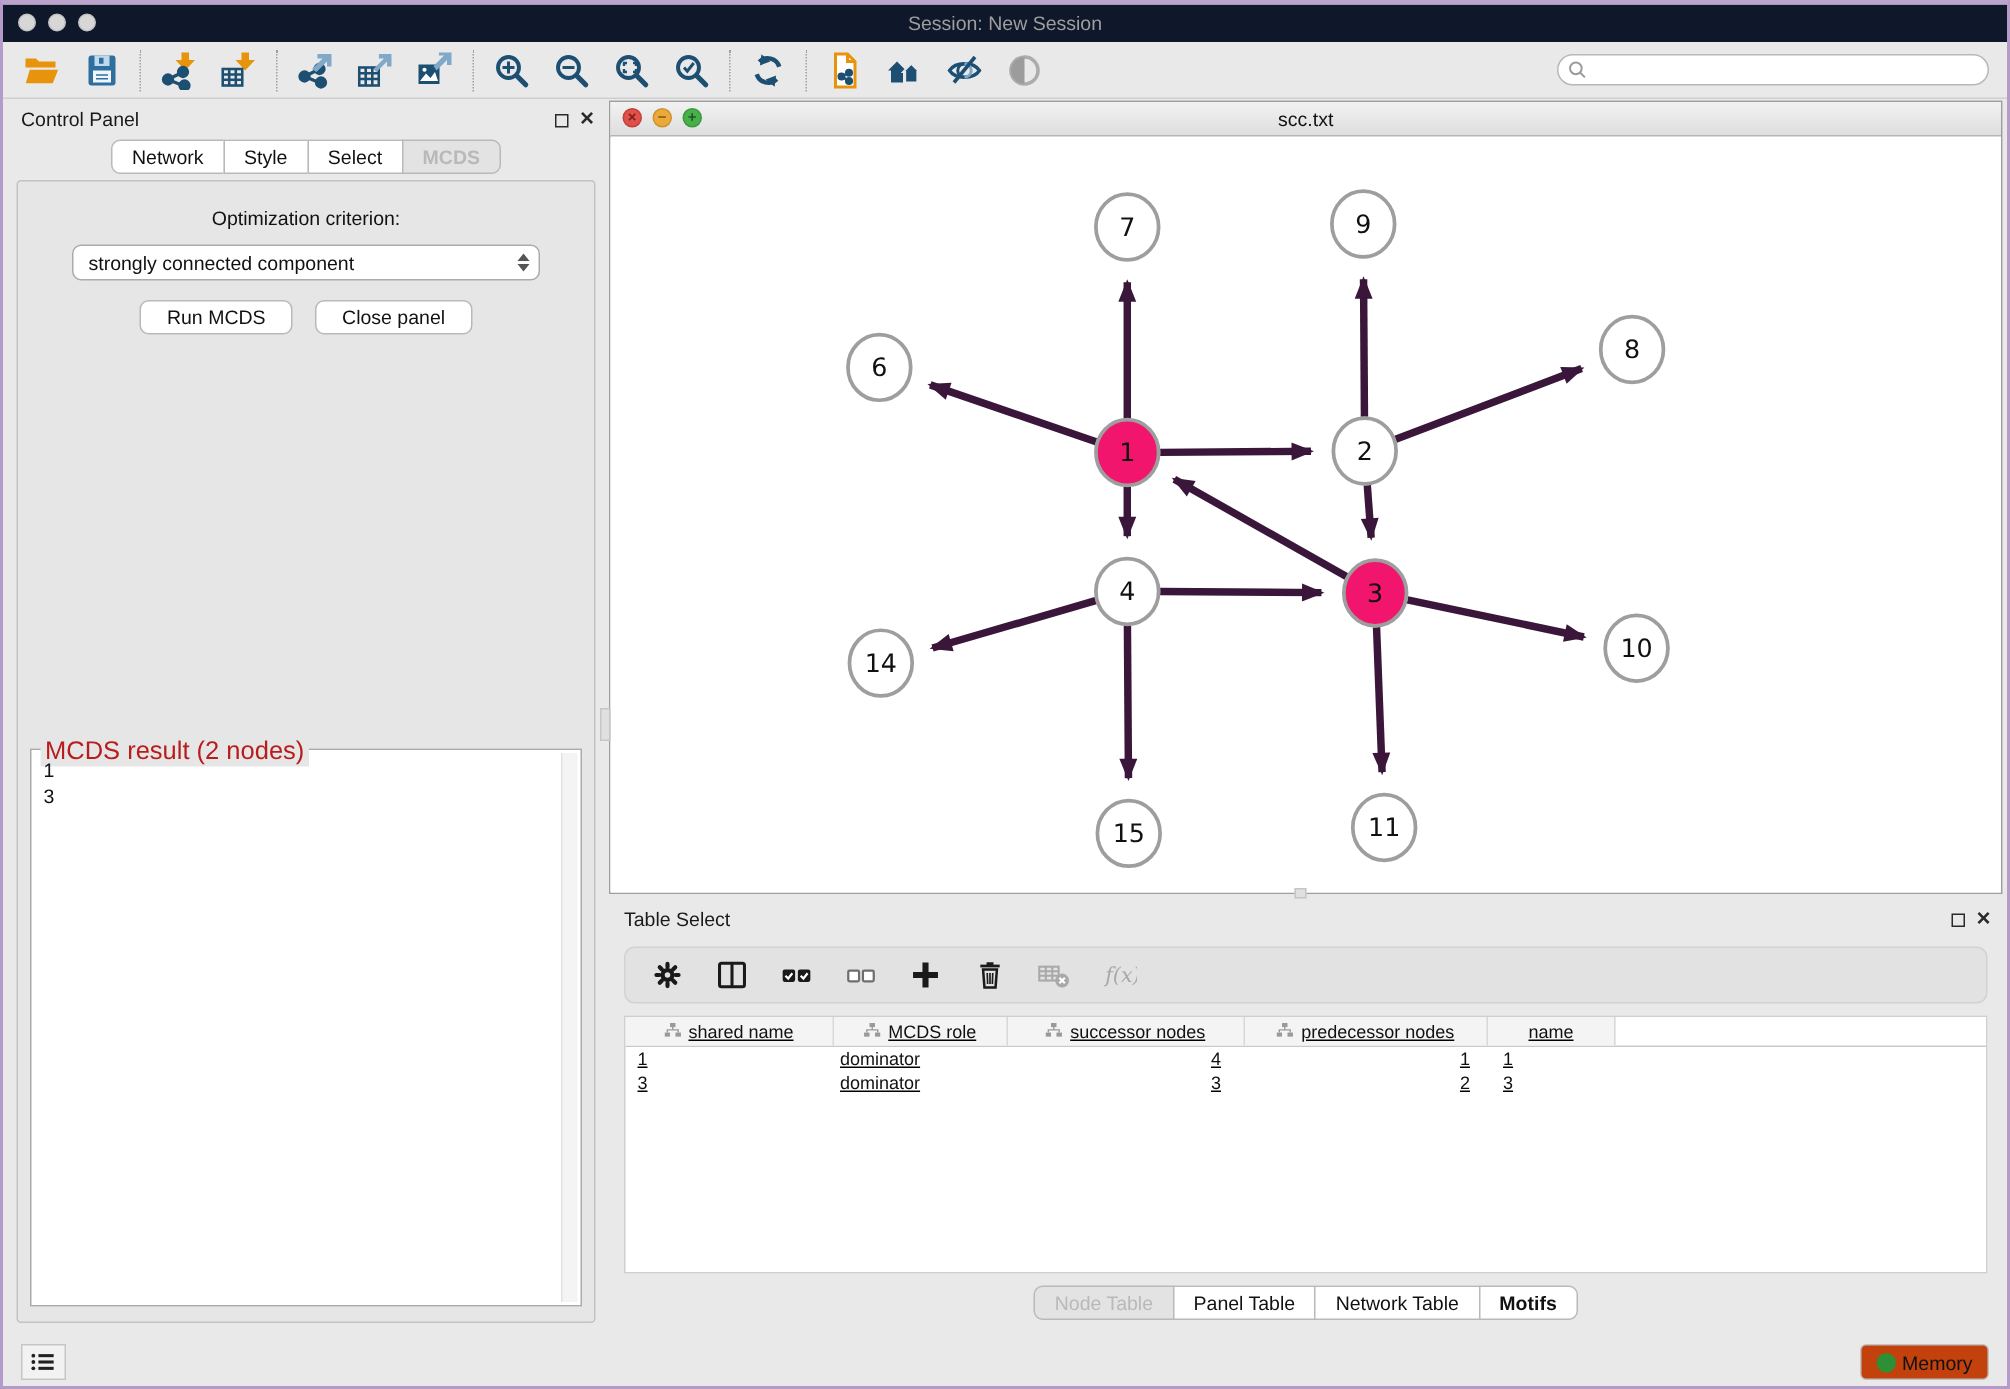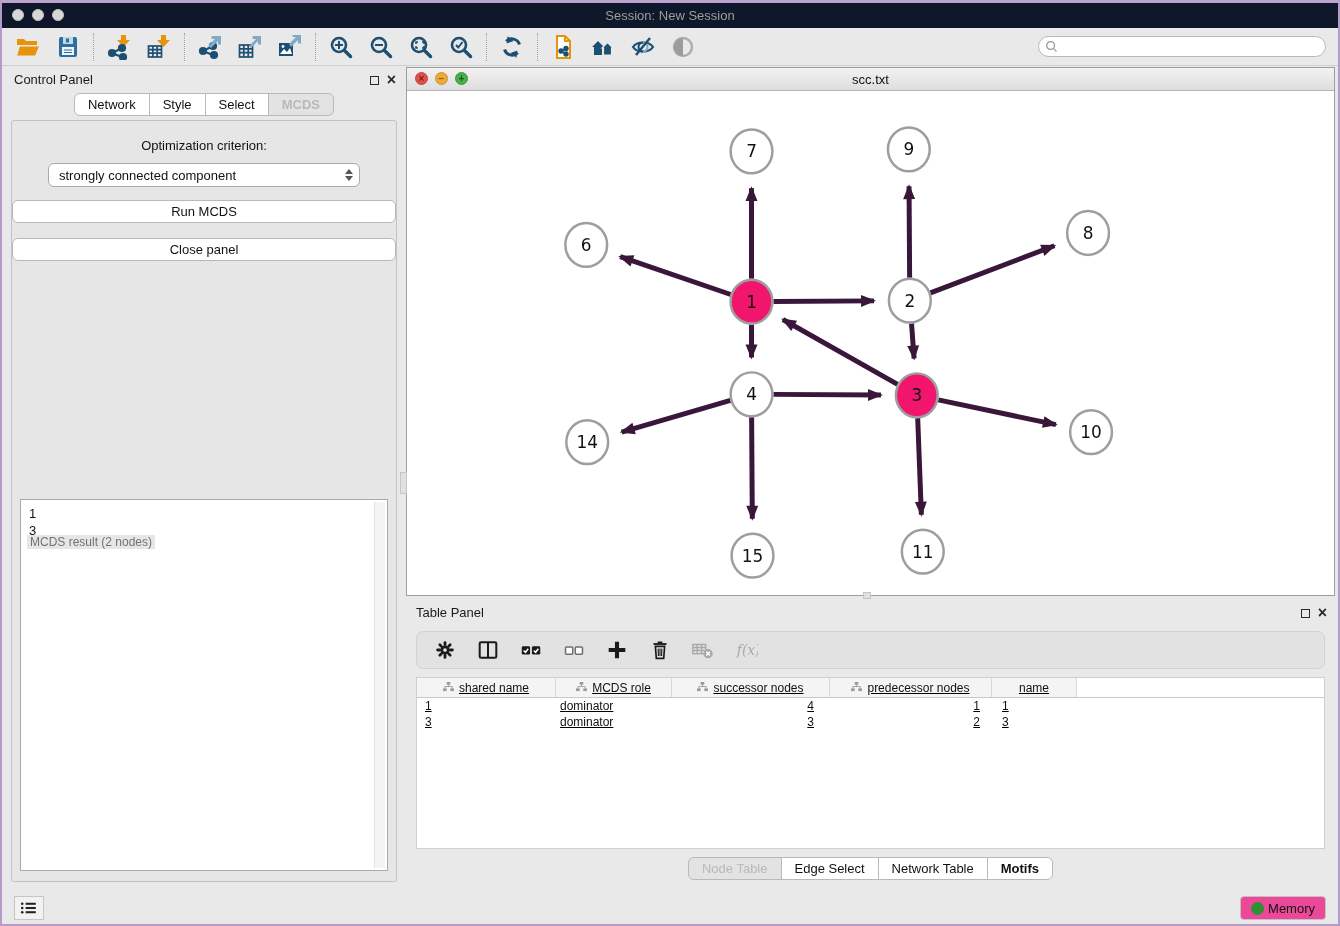--- a/index.html
+++ b/index.html
@@ -40,24 +40,24 @@
   .tab:last-child { border-radius:0 6px 6px 0;font-weight:bold; }
   .tab.disabled-active { background:#E3E3E3; color:#B9B9B9; }
   .cp-body { position:absolute; top:53px; left:7px; right:7px; bottom:8px; background:#E6E6E6;
              border:1px solid #C2C2C2; border-radius:3px; }
   .opt-label { text-align:center; margin-top:17px; font-size:13px; color:#111; }
   .dropdown { margin:10px auto 0; width:312px; height:24px; background:#FFF; border:1px solid #ABABAB;
               border-radius:6px; display:flex; align-items:center; padding:0 6px 0 10px; font-size:13px; color:#111; }
   .dd-chevrons { margin-left:auto; display:flex; flex-direction:column; gap:2px; align-items:center; }
   .dd-up { width:0; height:0; border-left:4px solid transparent; border-right:4px solid transparent; border-bottom:5px solid #555; }
   .dd-down { width:0; height:0; border-left:4px solid transparent; border-right:4px solid transparent; border-top:5px solid #555; }
-  .btn-row { display:flex; justify-content:center; gap:15px; margin-top:13px;flex-direction:column; }
+  .btn-row { display:flex; justify-content:center; gap:15px; margin-top:13px; }
   .aqua-btn { background:#FFF; border:1px solid #B9B9B9; border-radius:6px; padding:3px 17px; font-size:13px; color:#111; }
   .result-box { position:absolute; left:8px; right:8px; top:378px; bottom:10px; border:1px solid #ABABAB; background:#FFF; }
-  .result-legend { position:absolute; top:-9px; left:6px; background:#E6E6E6; padding:0 3px; font-size:12px; color:#737373;margin-top:44px; }
+  .result-legend { position:absolute; top:-9px; left:6px; background:#E6E6E6; padding:0 3px; font-size:17px; color:#b91c1c; }
   .result-text { position:absolute; inset:3px 14px 3px 3px; font-size:13px; line-height:17px; white-space:pre; color:#111; padding:2px 5px; }
   .result-scroll { position:absolute; top:2px; bottom:2px; right:2px; width:11px; background:#F4F4F4; border-left:1px solid #E2E2E2; }
   .grip-v { position:absolute; left:-6px; top:405px; width:7px; height:22px; background:#E0E0E0; border:1px solid #C6C6C6; }
 
   
   .network-frame { position:absolute; left:404px; top:0; right:3px; height:529px; background:#FFF; border:1px solid #9E9E9E; }
   .frame-titlebar { height:23px; background:linear-gradient(#F2F2F2,#DEDEDE); border-bottom:1px solid #B5B5B5; position:relative; }
   .tl { width:13px; height:13px; border-radius:50%; display:flex; align-items:center; justify-content:center;
         font-size:10px; font-weight:bold; line-height:1; }
   .frame-lights { position:absolute; left:8px; top:4px; display:flex; gap:7px; }
@@ -81,21 +81,21 @@
         gap:5px; color:#111; }
   .trow { display:flex; height:16px; line-height:16px; color:#111; }
   .td { overflow:hidden; white-space:nowrap; }
   .tp-tabs { position:absolute; bottom:8px; left:0; right:0; display:flex; justify-content:center; }
 
   
   .statusbar { position:absolute; bottom:0; left:0; right:0; height:32px; display:flex; align-items:center;
                padding:0 12px; background:#E9E9E9; }
   .list-btn { width:30px; height:24px; background:#F2F2F2; border:1px solid #C6C6C6; display:flex;
               align-items:center; justify-content:center; }
-  .memory-btn { margin-left:auto; height:24px; background:#ec4899; border:1px solid #C2C2C2; border-radius:4px;
+  .memory-btn { margin-left:auto; height:24px; background:#c2410c; border:1px solid #C2C2C2; border-radius:4px;
                 display:flex; align-items:center; gap:4px; padding:0 10px; font-size:13px; color:#111; }
   .mem-dot { width:13px; height:13px; border-radius:50%; background:#2E8F35; }
 </style>
 </head>
 <body>
 
 <div class="window">
 
   <div class="titlebar">
     <div class="lights">
@@ -384,21 +384,21 @@
               <ellipse cx="347" cy="465" rx="21" ry="22" fill="#FFFFFF" stroke="#9E9E9E" stroke-width="2.5"></ellipse>
               <text x="347" y="471" text-anchor="middle" font-size="17" fill="#111111" font-family="&quot;DejaVu Sans&quot;,sans-serif">15</text>
             </g>
           </svg>
       </div>
       <div class="grip-h"></div>
     </div>
 
     <div class="table-panel">
       <div class="panel-header">
-        <span>Table Panel</span>
+        <span>Table Select</span>
         <span class="win-btns">
           <span class="float-btn"></span>
           <span class="close-btn">×</span>
         </span>
       </div>
       <div class="tp-toolbar" id="tp-toolbar">
           <span class="tp-icon">
             <svg viewBox="0 0 26 26">
               <circle cx="13" cy="13" r="5" fill="#1A1A1A"></circle>
               <circle cx="13" cy="13" r="2" fill="#E2E2E2"></circle>
@@ -529,21 +529,21 @@
               <div class="td" style="width: 139px; text-align: left; padding-left: 8px;">3</div>
               <div class="td" style="width: 116px; text-align: left; padding-left: 4px;">dominator</div>
               <div class="td" style="width: 158px; text-align: right; padding-right: 16px;">3</div>
               <div class="td" style="width: 162px; text-align: right; padding-right: 12px;">2</div>
               <div class="td" style="width: 85px; text-align: left; padding-left: 10px;">3</div>
             </div>
           </div>
       </div>
       <div class="tp-tabs" id="tp-tabs">
           <span class="tab disabled-active">Node Table</span>
-          <span class="tab">Edge Select</span>
+          <span class="tab">Panel Table</span>
           <span class="tab">Network Table</span>
           <span class="tab">Motifs</span>
         </div>
     </div>
 
     <div class="grip-v" style="position:absolute; left:398px; top:405px; width:7px; height:22px;"></div>
   </div>
 
   <div class="statusbar">
     <div class="list-btn">

